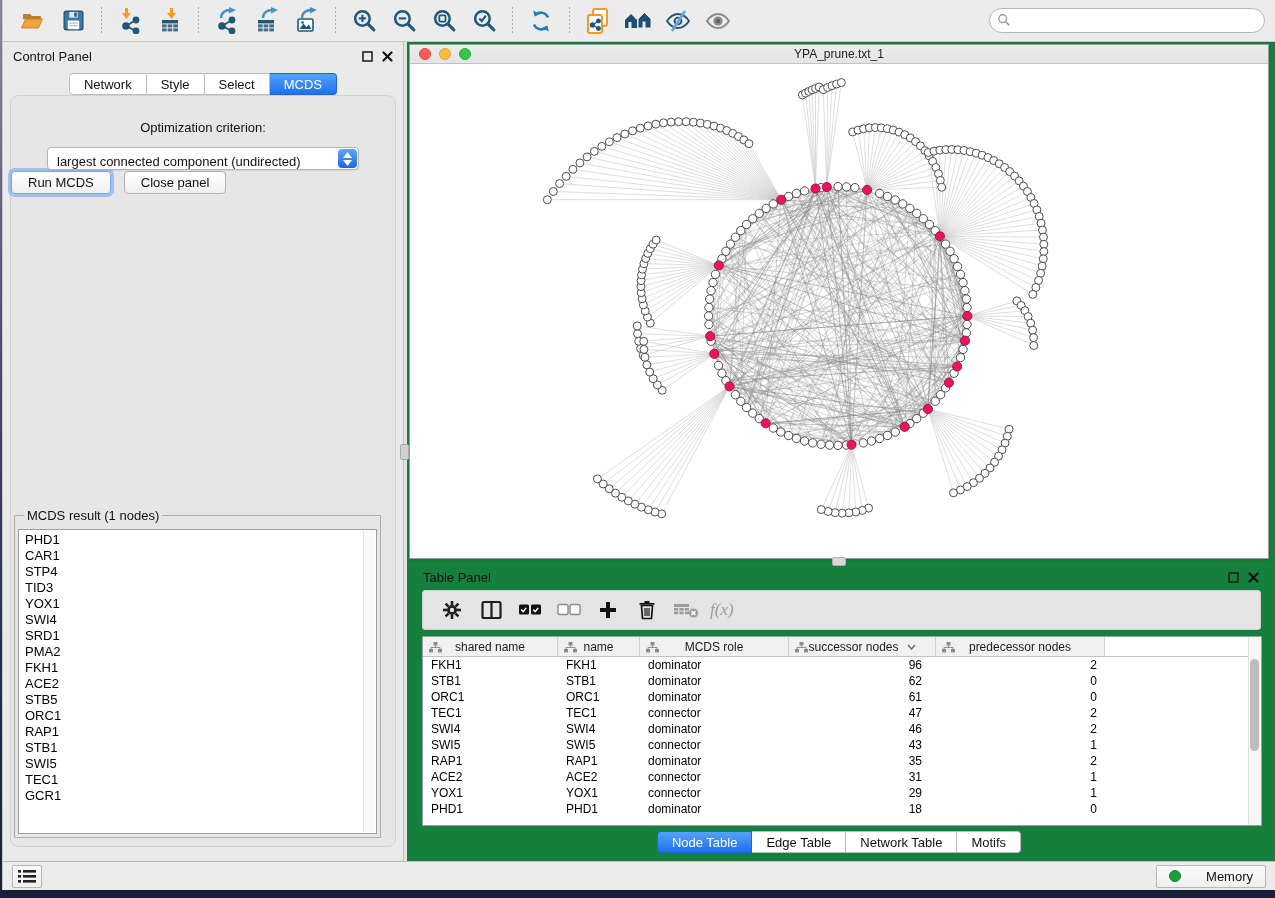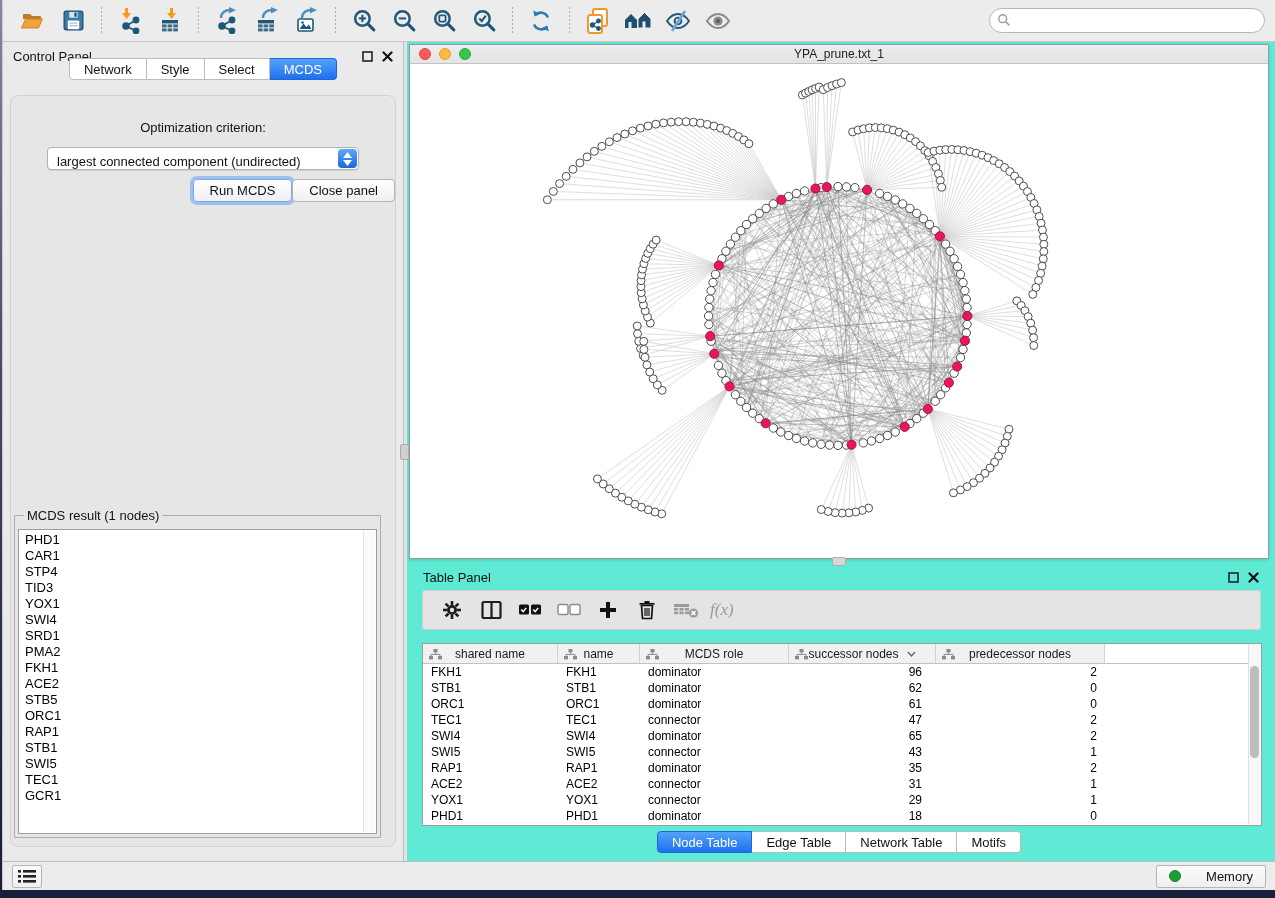--- a/index.html
+++ b/index.html
@@ -4,21 +4,21 @@
 <style>
   * { box-sizing: border-box; margin: 0; padding: 0; }
   html,body { width:1275px; height:898px; overflow:hidden; }
   body {
     font-family: "Liberation Sans", sans-serif;
     background: linear-gradient(180deg,#8d82a2 0%, #4a4a6e 40%, #222e4d 75%, #16203a 100%);
     position: relative;
   }
   .app {
     position:absolute; left:2px; top:0; right:0; bottom:8px;
-    background:#5eead4; display:flex; flex-direction:column;
+    background:#15803d; display:flex; flex-direction:column;
     border-left:1px solid #c9c9c9;
   }
   
   .toolbar { height:42px; background:#ececec; border-bottom:1px solid #c6c6c6;
     display:flex; align-items:center; padding:0 10px; flex:none; }
   .tb { width:34px; height:34px; border:none; background:transparent; display:flex;
     align-items:center; justify-content:center; margin:0 3px; cursor:default; }
   .tb svg { display:block; }
   .tb-sep { width:1px; height:28px; margin:0 8px; background-image:linear-gradient(#adadad 40%, transparent 40%);
     background-size:1px 4px; flex:none; }
@@ -28,36 +28,36 @@
   .search-wrap .mag { position:absolute; left:8px; top:5px; }
   
   .main { flex:1; display:flex; min-height:0; }
   .v-split { width:4px; background:#e3e3e3; border-left:1px solid #bdbdbd; position:relative; flex:none; }
   .v-split .grip { position:absolute; left:-4px; top:402px; width:9px; height:16px;
     background:#cfcfcf; border:1px solid #aaa; border-radius:2px; }
   
   .control-panel { width:400px; flex:none; position:relative; background:#eaeaea; }
   .cp-header { height:28px; display:flex; align-items:center; padding:0 10px; font-size:13px; color:#111; }
   .win-btns { margin-left:auto; display:flex; align-items:center; gap:9px; }
-  .cp-tabs { position:absolute; top:16px; left:0; right:0; display:flex; justify-content:center; z-index:2; }
+  .cp-tabs { position:absolute; top:31px; left:0; right:0; display:flex; justify-content:center; z-index:2; }
   .seg { height:22px; padding:0 14px; background:#fff; border:1px solid #bcbcbc; border-left:none;
     font-size:13px; color:#111; display:flex; align-items:center; cursor:default; }
   .seg:first-child { border-left:1px solid #bcbcbc; border-radius:4px 0 0 4px; }
   .seg:last-child { border-radius:0 4px 4px 0; }
   .seg.active { background:linear-gradient(#55a2f9,#1d71ee); border-color:#1d66d8; color:#fff; }
   .cp-panel { position:absolute; top:53px; left:7px; right:7px; height:752px;
     background:#e6e6e6; border:1px solid #d2d2d2; border-radius:8px; }
   .opt-label { text-align:center; margin-top:24px; font-size:13px; color:#111; }
   .opt-select { margin:12px auto 0; width:312px; height:23px; background:#fff; border:1px solid #b3b3b3;
     border-radius:4px; position:relative; display:flex; align-items:flex-end; padding-left:9px;
     font-size:13px; color:#111; box-shadow:0 1px 1px rgba(0,0,0,.08); }
   .opt-select .stepper { position:absolute; right:1px; top:1px; width:19px; height:19px; border-radius:4px;
     background:linear-gradient(#5ea9f9,#1a66dd); display:flex; flex-direction:column;
     align-items:center; justify-content:center; gap:2px; }
-  .cp-buttons { display:flex; justify-content:flex-end; margin-top:9px; }
+  .cp-buttons { display:flex; justify-content:flex-start; gap:13px; margin-top:1px; }
   .btn { height:23px; padding:0 16px; background:linear-gradient(#ffffff,#f0f0f0); border:1px solid #b3b3b3;
     border-radius:4px; font-size:13px; color:#111; cursor:default; }
   .btn.focus { box-shadow:0 0 0 3px rgba(100,160,245,.55); border-color:#7aa8ef; }
   .result-box { position:absolute; left:3px; right:14px; top:412px; bottom:8px;
     border:1px solid #ababab; border-radius:1px; padding:6px 3px 3px 3px; }
   .result-box legend { font-size:13px; color:#111; padding:0 3px; margin-left:6px; }
   .result-list { width:100%; height:100%; background:#fff; border:1px solid #9d9d9d; position:relative;
     overflow:hidden; padding:2px 14px 0 6px; }
   .result-list .track { position:absolute; top:1px; bottom:1px; right:1px; width:12px; background:#fafafa;
     border-left:1px solid #e2e2e2; }
@@ -75,21 +75,21 @@
   .light.green { background:#34c84a; border:1px solid #2aa93b; }
   .net-title { position:absolute; left:0; right:0; text-align:center; font-size:12px; color:#222; }
   .net-canvas { flex:1; position:relative; background:#fff; }
   .net-canvas svg { position:absolute; inset:0; width:100%; height:100%; }
   .h-split { height:6px; position:relative; flex:none; }
   .h-split .grip { position:absolute; left:50%; top:-2px; width:14px; height:9px; margin-left:-7px;
     background:#d6d6d6; border:1px solid #b0b0b0; border-radius:2px; }
   
   .table-panel { flex:1; display:flex; flex-direction:column; min-height:0; }
   .tp-header { height:24px; display:flex; align-items:center; padding:0 10px 0 14px; font-size:13px; color:#111; flex:none; }
-  .tp-toolbar { height:40px; margin:1px 8px 8px 13px; background:#e4e4e4; border:1px solid #d0d0d0;
+  .tp-toolbar { height:40px; margin:1px 8px 1px 13px; background:#e4e4e4; border:1px solid #d0d0d0;
     border-radius:3px; display:flex; align-items:center; padding:0 14px; flex:none; }
   .tpb { width:30px; height:30px; border:none; background:transparent; display:flex; align-items:center;
     justify-content:center; margin-right:9px; cursor:default; }
   .fx-label { font-family:"Liberation Serif", serif; font-style:italic; font-size:17px; color:#9b9b9b; }
   .tablewrap { flex:1; margin:5px 7px 0 13px; border:1px solid #9e9e9e; background:#fff;
     position:relative; overflow:hidden; }
   .thead { display:flex; height:20px; border-bottom:1px solid #c2c2c2; background:#fff; }
   .th { position:relative; background:#f1f1f1; border-right:1px solid #d2d2d2; display:flex;
     align-items:center; justify-content:center; font-size:12px; color:#1a1a1a; cursor:default; }
   .th .tree { position:absolute; left:6px; top:5px; }
@@ -1362,21 +1362,21 @@
                 <div class="td c0">TEC1</div>
                 <div class="td c1">TEC1</div>
                 <div class="td c2">connector</div>
                 <div class="td c3 num">47</div>
                 <div class="td c4 num">2</div>
               </div>
               <div class="tr">
                 <div class="td c0">SWI4</div>
                 <div class="td c1">SWI4</div>
                 <div class="td c2">dominator</div>
-                <div class="td c3 num">65</div>
+                <div class="td c3 num">46</div>
                 <div class="td c4 num">2</div>
               </div>
               <div class="tr">
                 <div class="td c0">SWI5</div>
                 <div class="td c1">SWI5</div>
                 <div class="td c2">connector</div>
                 <div class="td c3 num">43</div>
                 <div class="td c4 num">1</div>
               </div>
               <div class="tr">

